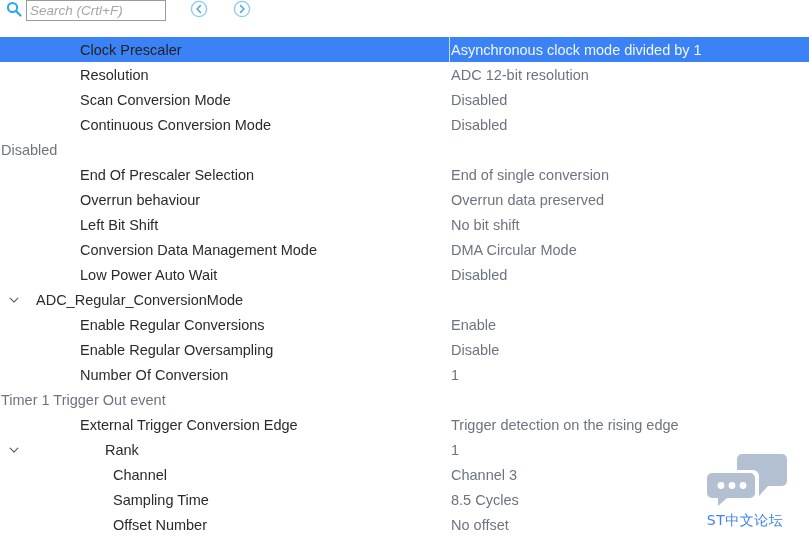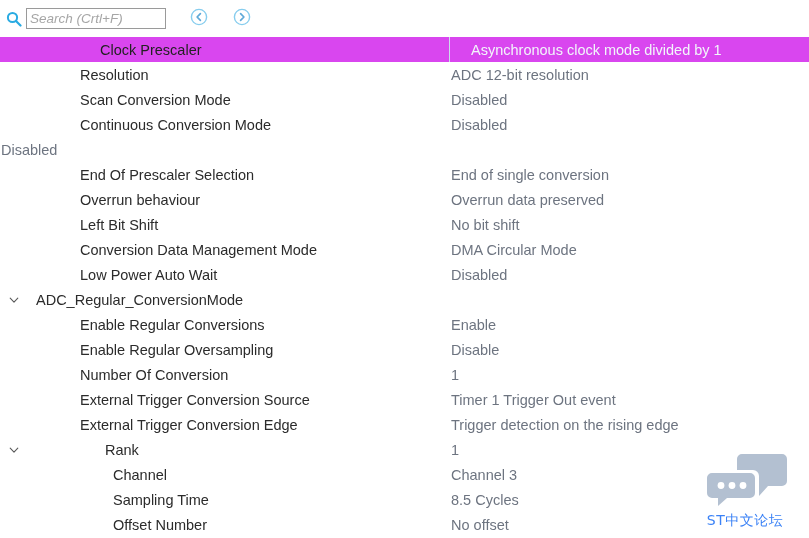--- a/index.html
+++ b/index.html
@@ -12,21 +12,21 @@
     background: #ffffff;
     font-family: "Liberation Sans", sans-serif;
     overflow: hidden;
     position: relative;
   }
 
   
   #toolbar {
     height: 37px;
     display: flex;
-    align-items: center;
+    align-items: flex-start;
     padding-left: 5px;
     box-sizing: border-box;
     background: #ffffff;
   }
   #search-icon {
     width: 18px;
     height: 18px;
     flex: 0 0 auto;
     margin-right: 3px;
     display: flex;
@@ -70,22 +70,21 @@
     position: relative;
   }
   .row {
     height: 25px;
     display: flex;
     align-items: center;
     position: relative;
     box-sizing: border-box;
   }
   .row.selected {
-    background: #d946ef;
-    padding-left: 20px;
+    background: #3b82f6;
   }
   .twisty {
     position: absolute;
     left: 6px;
     top: 0;
     height: 25px;
     width: 16px;
     display: flex;
     align-items: center;
     justify-content: center;
@@ -239,21 +238,20 @@
     </div>
     <div class="row">
       <div class="label ind-item">Enable Regular Oversampling</div>
       <div class="value">Disable</div>
     </div>
     <div class="row">
       <div class="label ind-item">Number Of Conversion</div>
       <div class="value">1</div>
     </div>
     <div class="row">
-      <div class="label ind-item">External Trigger Conversion Source</div>
       <div class="value">Timer 1 Trigger Out event</div>
     </div>
     <div class="row">
       <div class="label ind-item">External Trigger Conversion Edge</div>
       <div class="value">Trigger detection on the rising edge</div>
     </div>
     <div class="row">
       <span class="twisty">
         <svg width="12" height="12" viewBox="0 0 12 12">
           <path d="M2.2 4.2 L6 8.2 L9.8 4.2" fill="none" stroke="#5a5a5a" stroke-width="1.1" stroke-linecap="round" stroke-linejoin="round"></path>

